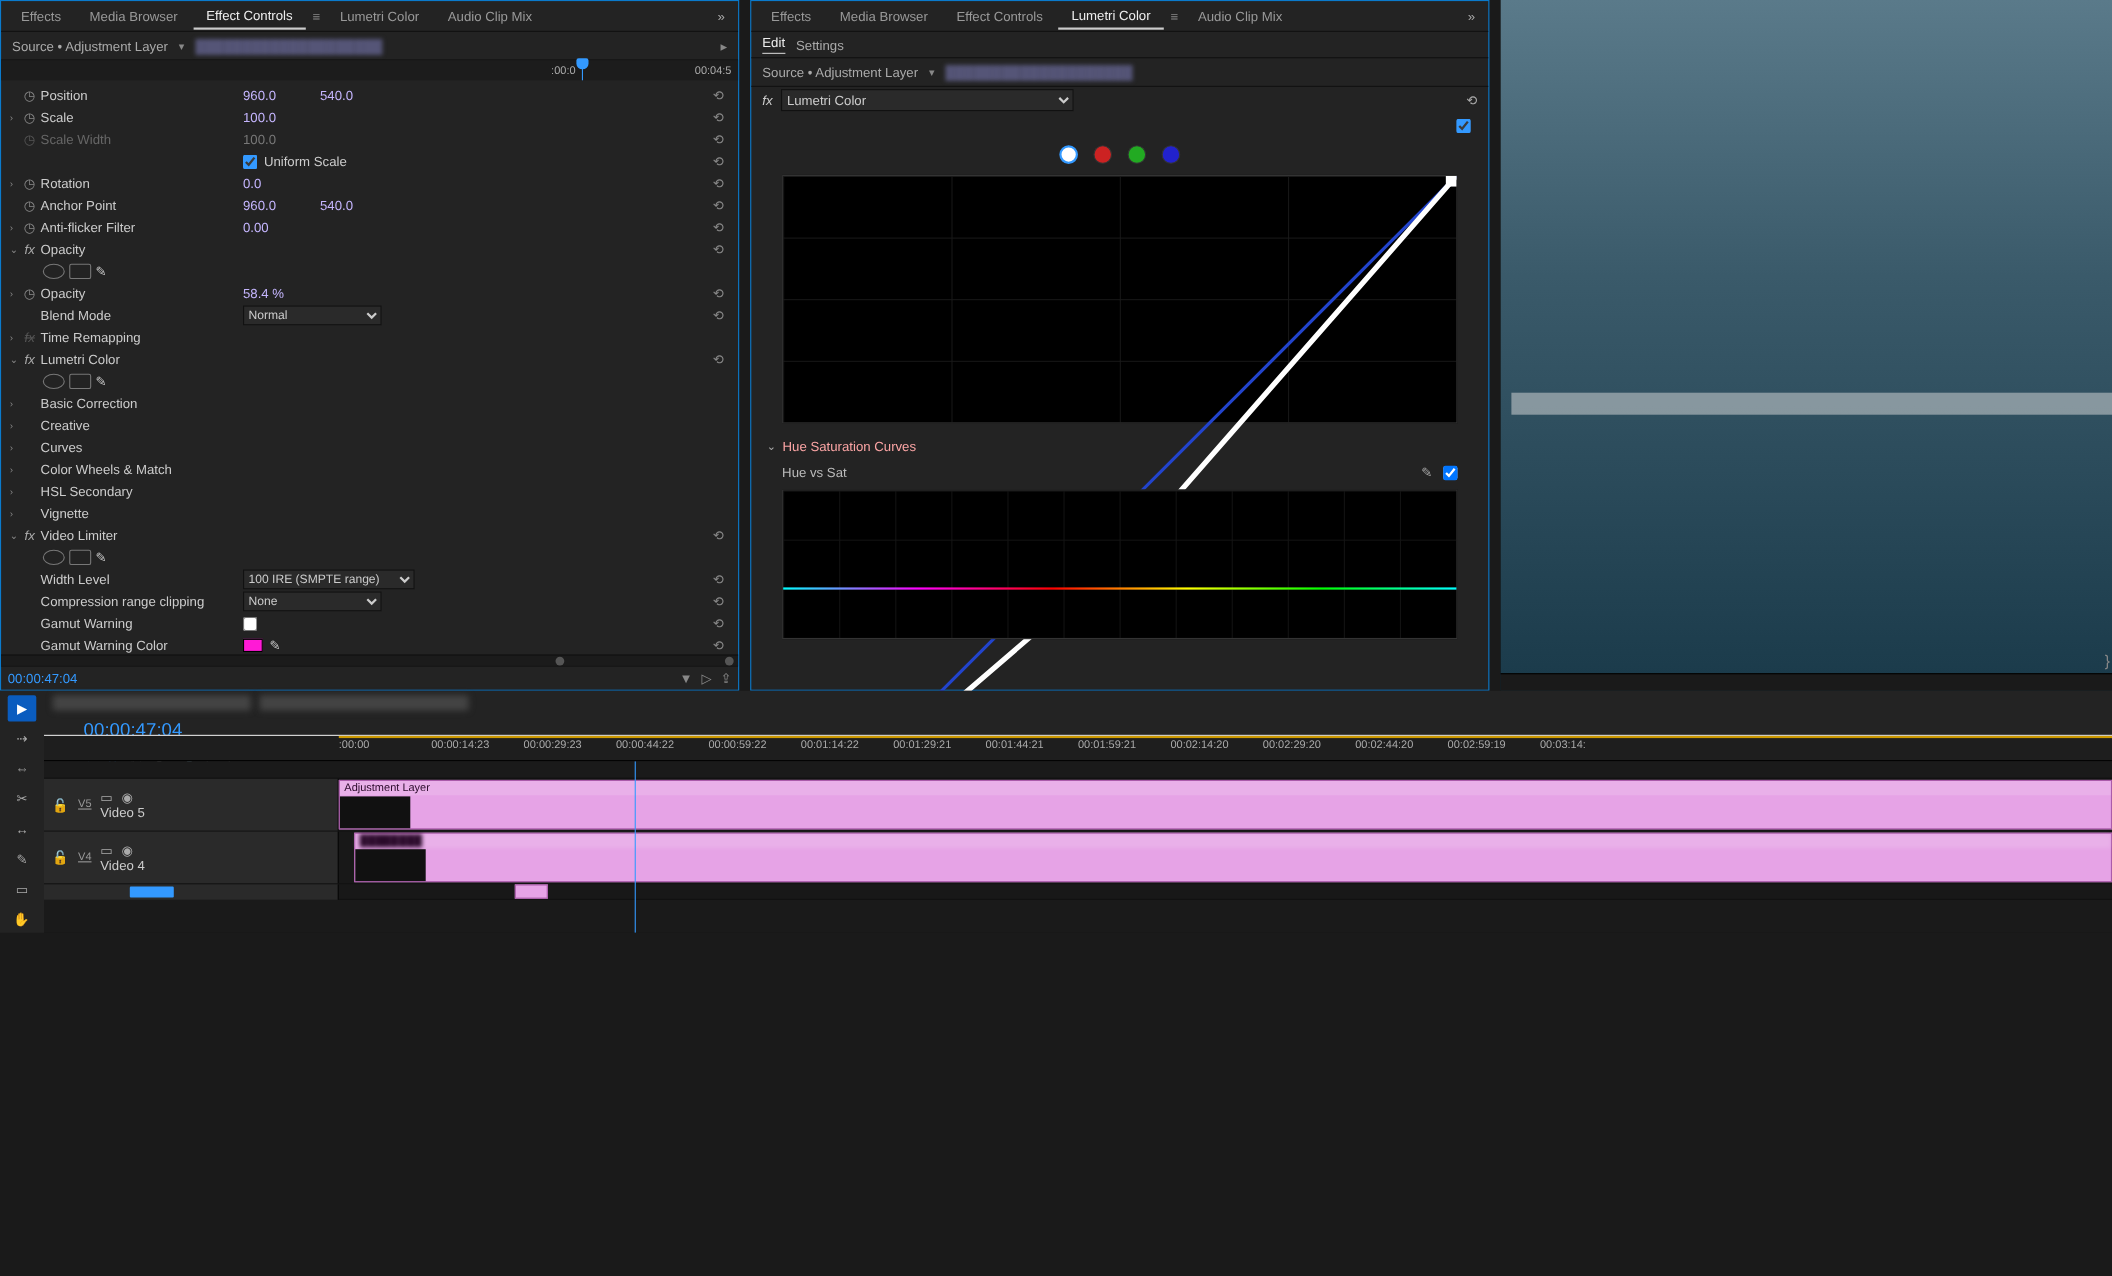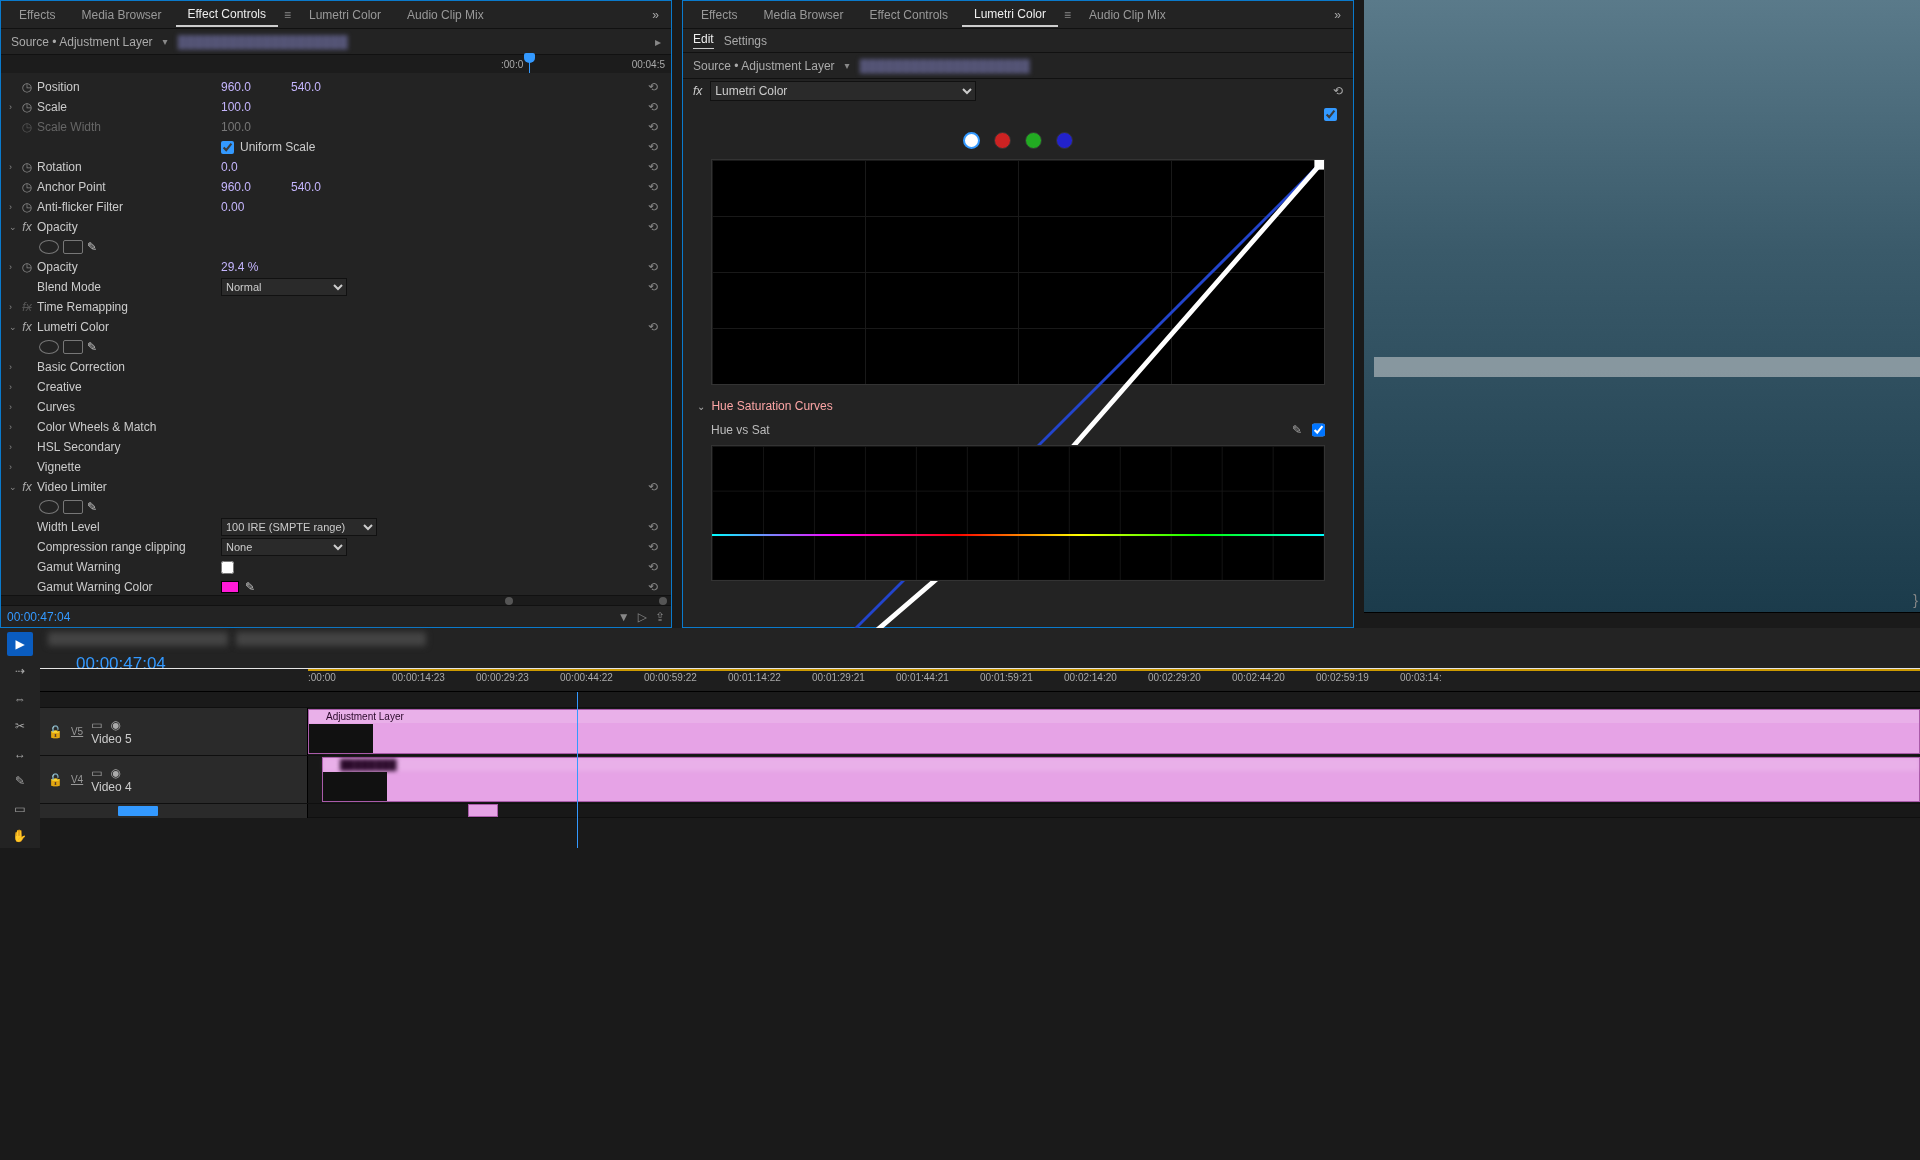--- a/index.html
+++ b/index.html
@@ -105,21 +105,21 @@
 .track-playhead:before { content:''; position:absolute; top:-22px; left:-6px; width:12px; height:14px; background:#3399ff; border-radius:2px 2px 6px 6px; }
 
 .track { height:48px; display:flex; border-bottom:1px solid #0f0f0f; }
 .track-head { width:268px; background:#2a2a2a; display:flex; align-items:center; padding:0 8px; gap:8px; border-right:1px solid #000; }
 .track-head .lock { color:#888; }
 .track-head .vnum { color:#999; font-size:10px;text-decoration:underline; }
 .track-head .name { color:#ccc; flex:1; }
 .track-head .icons { display:flex; gap:8px; color:#aaa; font-size:12px; }
 .track-lane { flex:1; position:relative; background:#181818; }
 .clip { position:absolute; top:1px; bottom:1px; background:#e6a3e6; border:1px solid #aa5baa; }
-.clip .title { font-size:10px; color:#2a0a2a; padding:1px 17px; display:block; background:rgba(255,255,255,0.15); }
+.clip .title { font-size:10px; color:#2a0a2a; padding:1px 4px; display:block; background:rgba(255,255,255,0.15); }
 .clip .thumb { position:absolute; left:0; top:14px; bottom:0; width:64px; background:#111; }
 
 .monitor-img { width:100%; height:100%; background: linear-gradient(180deg,#5a7a8a 0%, #3a5a6a 40%, #2a4a5a 70%, #1a3a4a 100%); position:relative; }
 .yacht { position:absolute; bottom:40%; left:10px; right:0; height:20px; background: #ddd; opacity:0.5; }
 .ruler-mon { position:absolute; bottom:0; left:0; right:0; height:16px; background:#1a1a1a; border-top:1px solid #000; }
 .brace { position:absolute; right:2px; bottom:20px; color:#888; font-size:14px; }
 
 </style>
 </head>
 <body>
@@ -221,21 +221,21 @@
         <div class="mask-icons">
           <span class="m ellipse"></span>
           <span class="m"></span>
           <span class="pen">✎</span>
         </div>
       </div>
       <div class="row">
         <span class="tw">›</span>
         <span class="stopw">◷</span>
         <span class="lbl">Opacity</span>
-        <span class="val">29.4 %</span>
+        <span class="val">58.4 %</span>
         <span class="reset">⟲</span>
       </div>
       <div class="row">
         <span class="tw"></span>
           <span class="stopw"></span>
         <span class="lbl">Blend Mode</span>
         <select><option>Normal</option></select>
         <span class="reset">⟲</span>
       </div>
 

